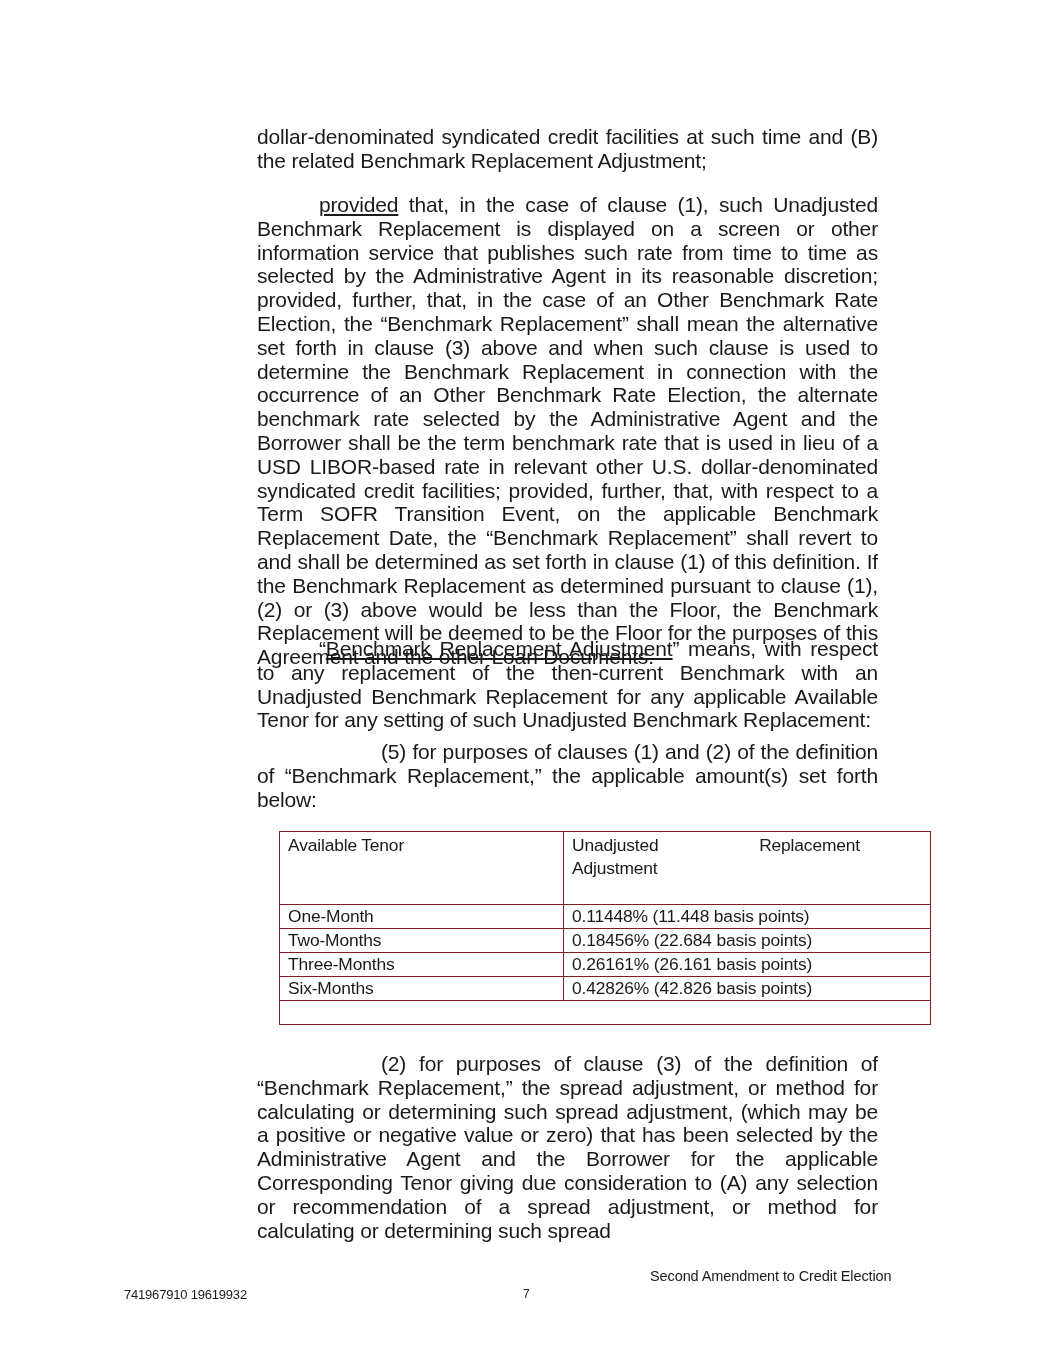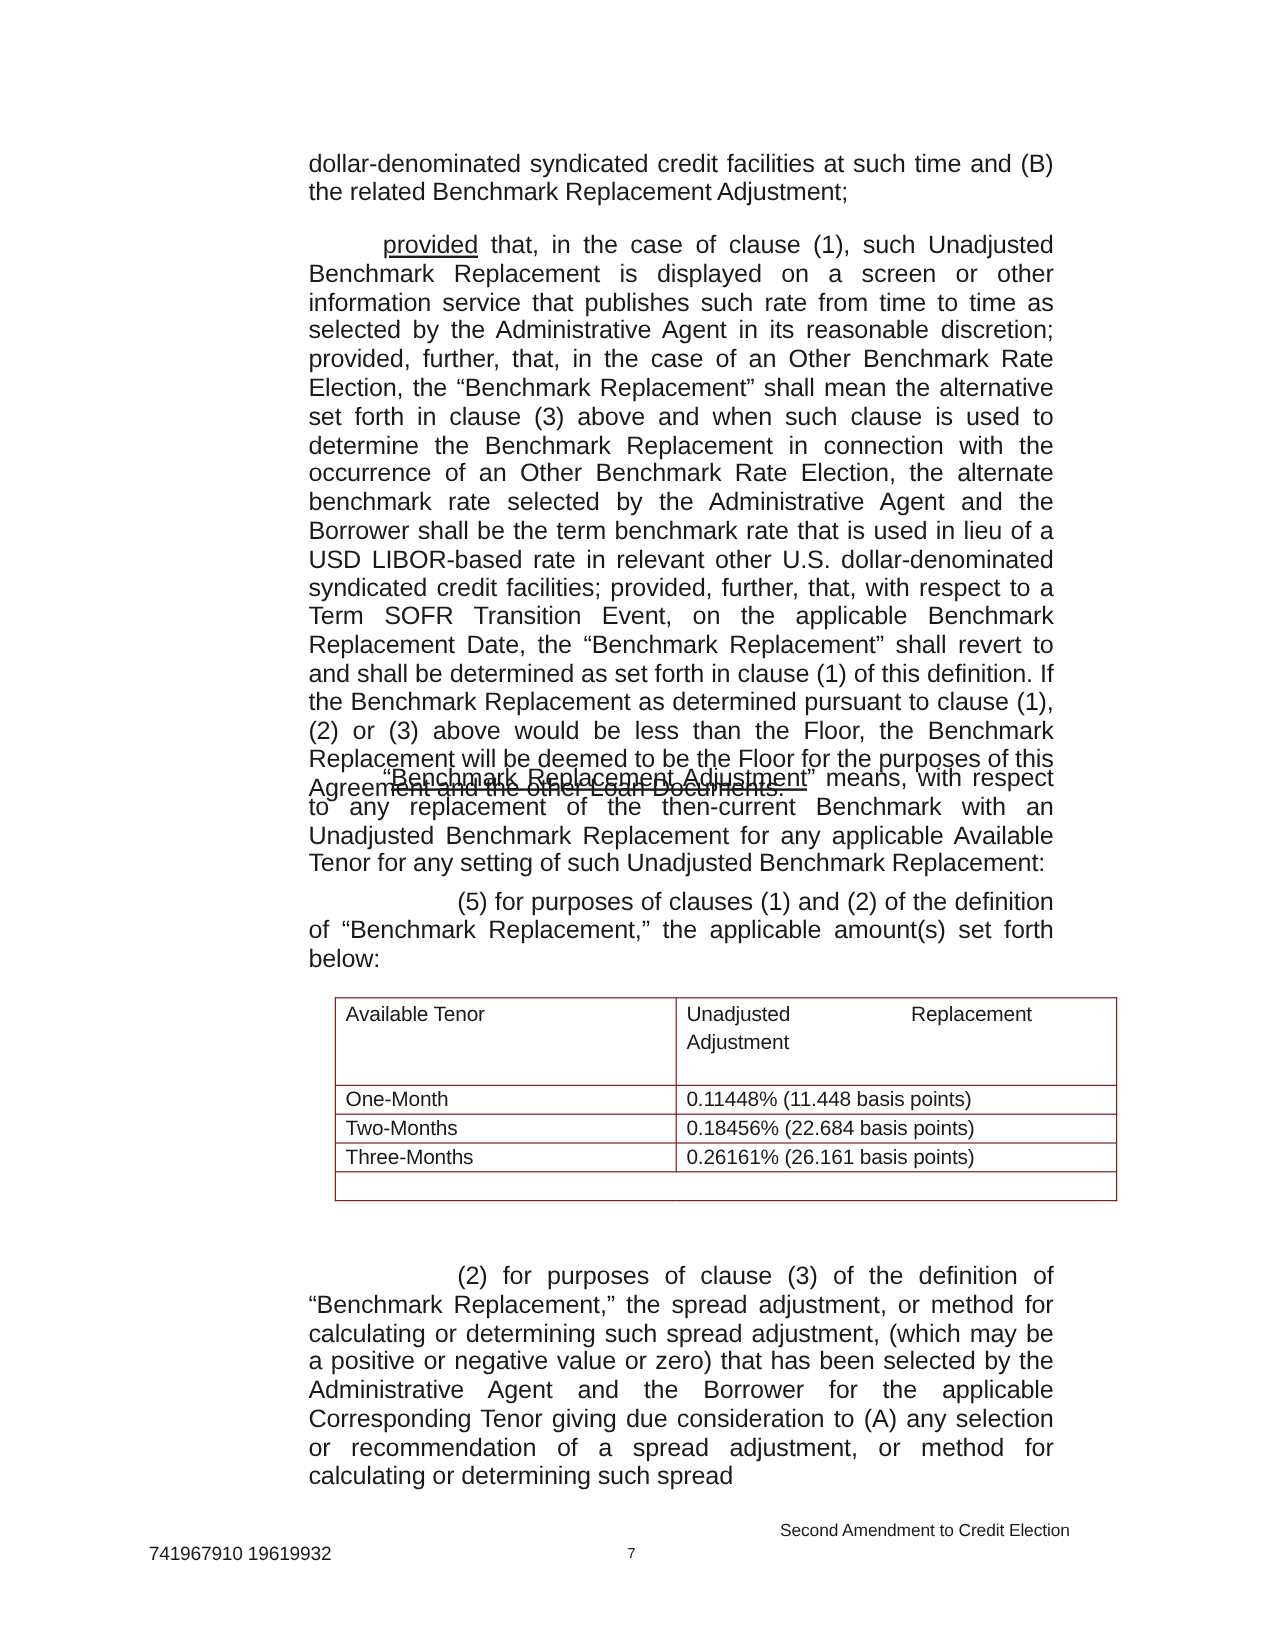--- a/index.html
+++ b/index.html
@@ -13,21 +13,21 @@
     .indent2 { text-indent: 124px; }
     .u { text-decoration: underline; margin-top: 11px; }
     .tbl { position: absolute; left: 279px; top: 831px; width: 652px; border-collapse: collapse;
       font-size: 17.4px; letter-spacing: -0.15px; }
     .tbl td { border: 1px solid #7f1d1d; padding: 0 8px; vertical-align: top; line-height: 23px; }
     .tbl .c1 { width: 267px; }
     .tbl .hdr td { height: 70px; padding-top: 2px; }
     .tbl .row td { height: 23px; }
     .tbl .empty td { height: 23px; }
     .hdr2 { display: flex; justify-content: space-between; padding-right: 62px; }
-    .footer-left { position: absolute; left: 124px; top: 1287px; font-size: 16px; letter-spacing: -0.2px; }
+    .footer-left { position: absolute; left: 124px; top: 1287px; font-size: 13px; letter-spacing: -0.2px; }
     .footer-center { position: absolute; left: 523px; top: 1287px; font-size: 12px; }
     .footer-right { position: absolute; left: 650px; top: 1268px; font-size: 14.5px; letter-spacing: -0.1px; }
   </style>
 </head>
 <body>
 
 <div class="page">
 
   <div class="body-block" style="top:125px;">
     <p>dollar-denominated syndicated credit facilities at such time and (B) the related Benchmark Replacement Adjustment;</p>
@@ -62,20 +62,24 @@
       <td>0.11448% (11.448 basis points)</td>
     </tr>
     <tr class="row">
       <td class="c1">Two-Months</td>
       <td>0.18456% (22.684 basis points)</td>
     </tr>
     <tr class="row">
       <td class="c1">Three-Months</td>
       <td>0.26161% (26.161 basis points)</td>
     </tr>
+    <tr class="row">
+      <td class="c1">Six-Months</td>
+      <td>0.42826% (42.826 basis points)</td>
+    </tr>
     <tr class="empty">
       <td colspan="2"></td>
     </tr>
   </tbody>
     </table>
 
   <div class="body-block" style="top:1052px;">
     <p class="indent2">(2) for purposes of clause (3) of the definition of “Benchmark Replacement,” the spread adjustment, or method for calculating or determining such spread adjustment, (which may be a positive or negative value or zero) that has been selected by the Administrative Agent and the Borrower for the applicable Corresponding Tenor giving due consideration to (A) any selection or recommendation of a spread adjustment, or method for calculating or determining such spread</p>
   </div>
 

